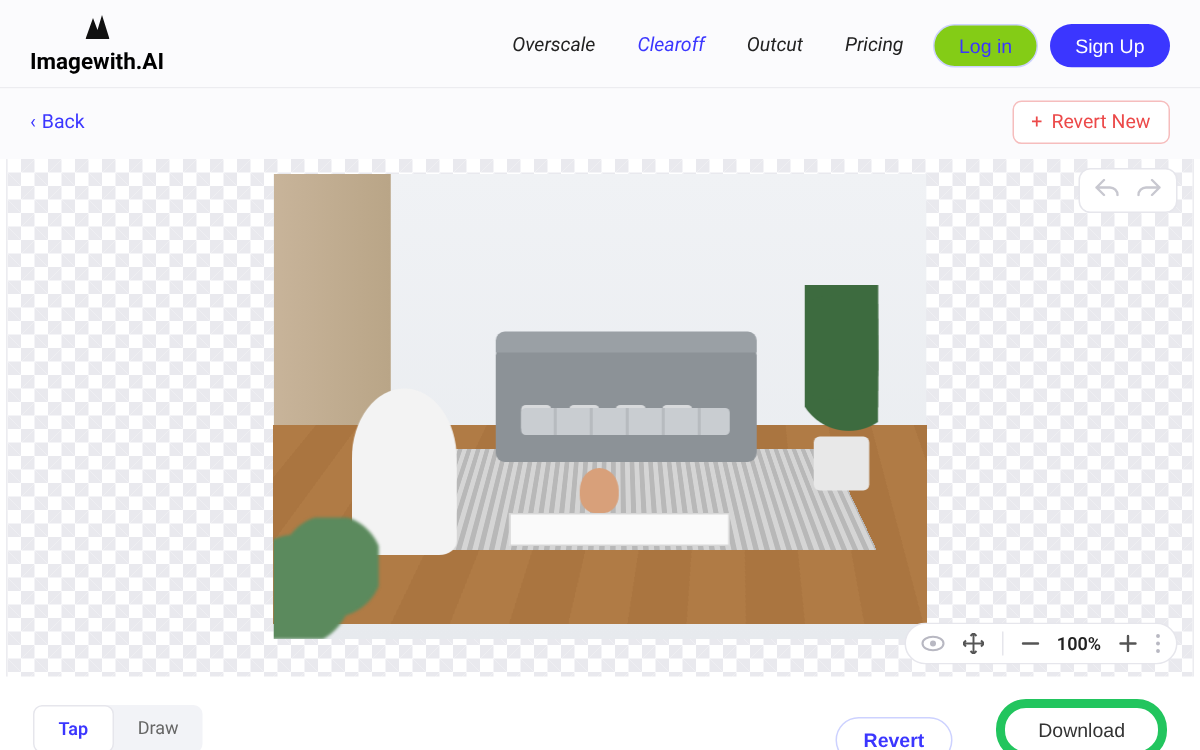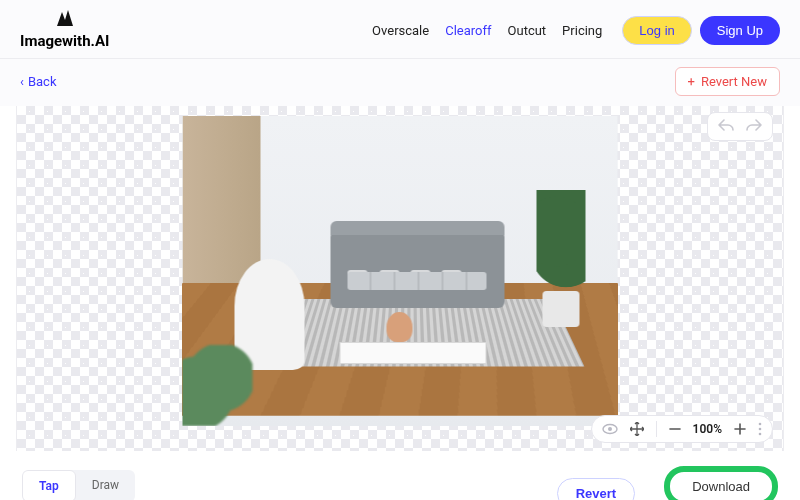--- a/index.html
+++ b/index.html
@@ -1,30 +1,30 @@
 <!DOCTYPE html>
 <html><head>
 <meta charset="utf-8">
 <style>
   * { box-sizing: border-box; margin: 0; padding: 0; }
   body { font-family: -apple-system, BlinkMacSystemFont, "Segoe UI", Roboto, sans-serif; font-size: 13px; width: 800px; height: 500px; overflow: hidden; background: #fff; }
   .topbar { display: flex; align-items: center; padding: 10px 20px 8px; background: #fbfbfd; border-bottom: 1px solid #ececf0; }
   .logo { display: flex; align-items: center; gap: 6px; font-weight: 700; font-size: 15px; flex-direction: column; }
   .logo-mark { width: 16px; height: 16px; display: inline-block; }
   .spacer { flex: 1; }
-  .nav { display: flex; gap: 16px; align-items: flex-end; margin-right: 20px; }
+  .nav { display: flex; gap: 28px; align-items: flex-end; margin-right: 20px; font-style: italic; }
   .nav a { color: #222; text-decoration: none; font-size: 13px; cursor: pointer; }
   .nav a.active { color: #3b36ff; }
   .btn { border-radius: 20px; padding: 6px 16px; font-size: 13px; cursor: pointer; border: 1px solid transparent; background: transparent; }
-  .btn-outline-primary { border-color: #cdd2ff; color: #3b36ff; background: #fde047; }
+  .btn-outline-primary { border-color: #cdd2ff; color: #3b36ff; background: #84cc16; }
   .btn-primary { background: #3b36ff; color: #fff; margin-left: 8px; }
   .subbar { display: flex; align-items: center; padding: 8px 20px 10px; background: #fbfbfd; }
   .back { color: #3b36ff; font-size: 13px; cursor: pointer; display: flex; align-items: center; gap: 4px; }
   .start-new { margin-left: auto; border: 1px solid #f6bdbd; color: #ec4a4a; border-radius: 6px; padding: 6px 12px; font-size: 13px; display: flex; align-items: center; gap: 6px; cursor: pointer; background: #fff; }
-  .canvas-wrap { position: relative; margin: 0 16px; height: 345px; background-image:
+  .canvas-wrap { position: relative; margin: 0 4px; height: 345px; background-image:
       linear-gradient(45deg,#e9e9ee 25%,transparent 25%),
       linear-gradient(-45deg,#e9e9ee 25%,transparent 25%),
       linear-gradient(45deg,transparent 75%,#e9e9ee 75%),
       linear-gradient(-45deg,transparent 75%,#e9e9ee 75%);
     background-size: 18px 18px;
     background-position: 0 0,0 9px,9px -9px,-9px 0;
     border: 1px solid #ececf0;
     border-top: none;
     border-bottom: none;
     text-decoration: underline;

